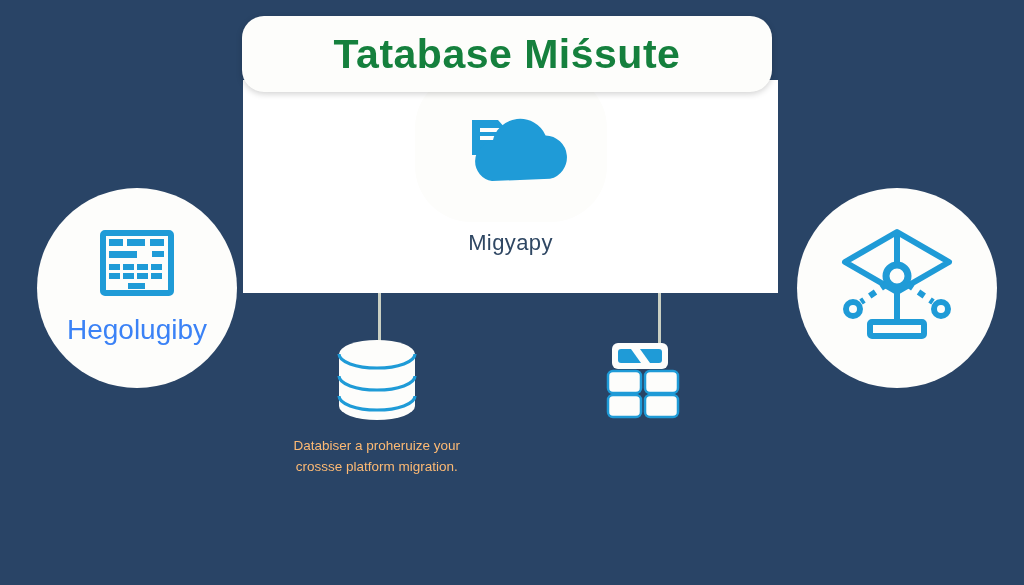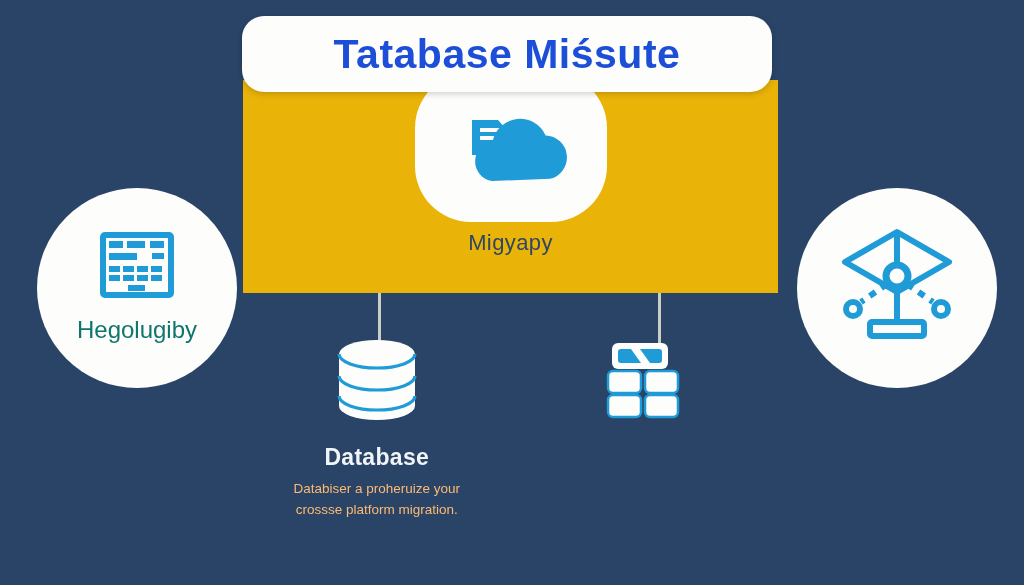--- a/index.html
+++ b/index.html
@@ -30,33 +30,33 @@
     border-radius: 22px;
     display: flex;
     align-items: center;
     justify-content: center;
     box-shadow: 0 2px 6px rgba(0,0,0,0.18);
     z-index: 6;
   }
   .title-text {
     font-size: 41px;
     font-weight: bold;
-    color: #1d4ed8;
+    color: #15803d;
     letter-spacing: 0.5px;
     white-space: nowrap;
   }
 
   
   .center-panel {
     position: absolute;
     left: 243px;
     top: 80px;
     width: 535px;
     height: 213px;
-    background: #eab308;
+    background: #ffffff;
     z-index: 2;
   }
 
   .panel-cols {
     position: absolute;
     inset: 0;
     display: flex;
   }
   .panel-col {
     flex: 1;
@@ -105,22 +105,22 @@
     display: flex;
     flex-direction: column;
     align-items: center;
     justify-content: center;
     z-index: 3;
   }
   .side-circle.left  { left: 37px;  top: 188px; }
   .side-circle.right { left: 797px; top: 188px; }
   .side-label {
     margin-top: 14px;
-    font-size: 24px;
-    color: #0f766e;
+    font-size: 28px;
+    color: #3b82f6;
     white-space: nowrap;
   }
 
   
   .bottom-row {
     position: absolute;
     left: 243px;
     top: 336px;
     width: 535px;
     height: 200px;
@@ -235,21 +235,20 @@
         <span>
           <svg width="96" height="84" viewBox="0 0 96 84">
             <path d="M10 16 v52 a38 14 0 0 0 76 0 v-52 z" fill="#fdfdfb"></path>
             <ellipse cx="48" cy="16" rx="38" ry="14" fill="#fdfdfb"></ellipse>
             <path d="M10 16 a38 14 0 0 0 76 0" fill="none" stroke="#1f9bd7" stroke-width="3.2"></path>
             <path d="M10 38 a38 14 0 0 0 76 0" fill="none" stroke="#1f9bd7" stroke-width="3.2"></path>
             <path d="M10 58 a38 14 0 0 0 76 0" fill="none" stroke="#1f9bd7" stroke-width="3.2"></path>
           </svg>
         </span>
       </div>
-      <div class="bottom-title">Database</div>
       <div class="bottom-desc">Databiser a proheruize your crossse platform migration.</div>
     </div>
 
     <div class="bottom-item">
       <div class="bottom-icon">
         <span>
           <svg width="96" height="86" viewBox="0 0 96 86">
             <rect x="16" y="6" width="56" height="26" rx="6" fill="#fdfdfb"></rect>
             <rect x="22" y="12" width="44" height="14" rx="3" fill="#1f9bd7"></rect>
             <path d="M44 12 l10 14 h-9 l-10 -14 z" fill="#fdfdfb"></path>

